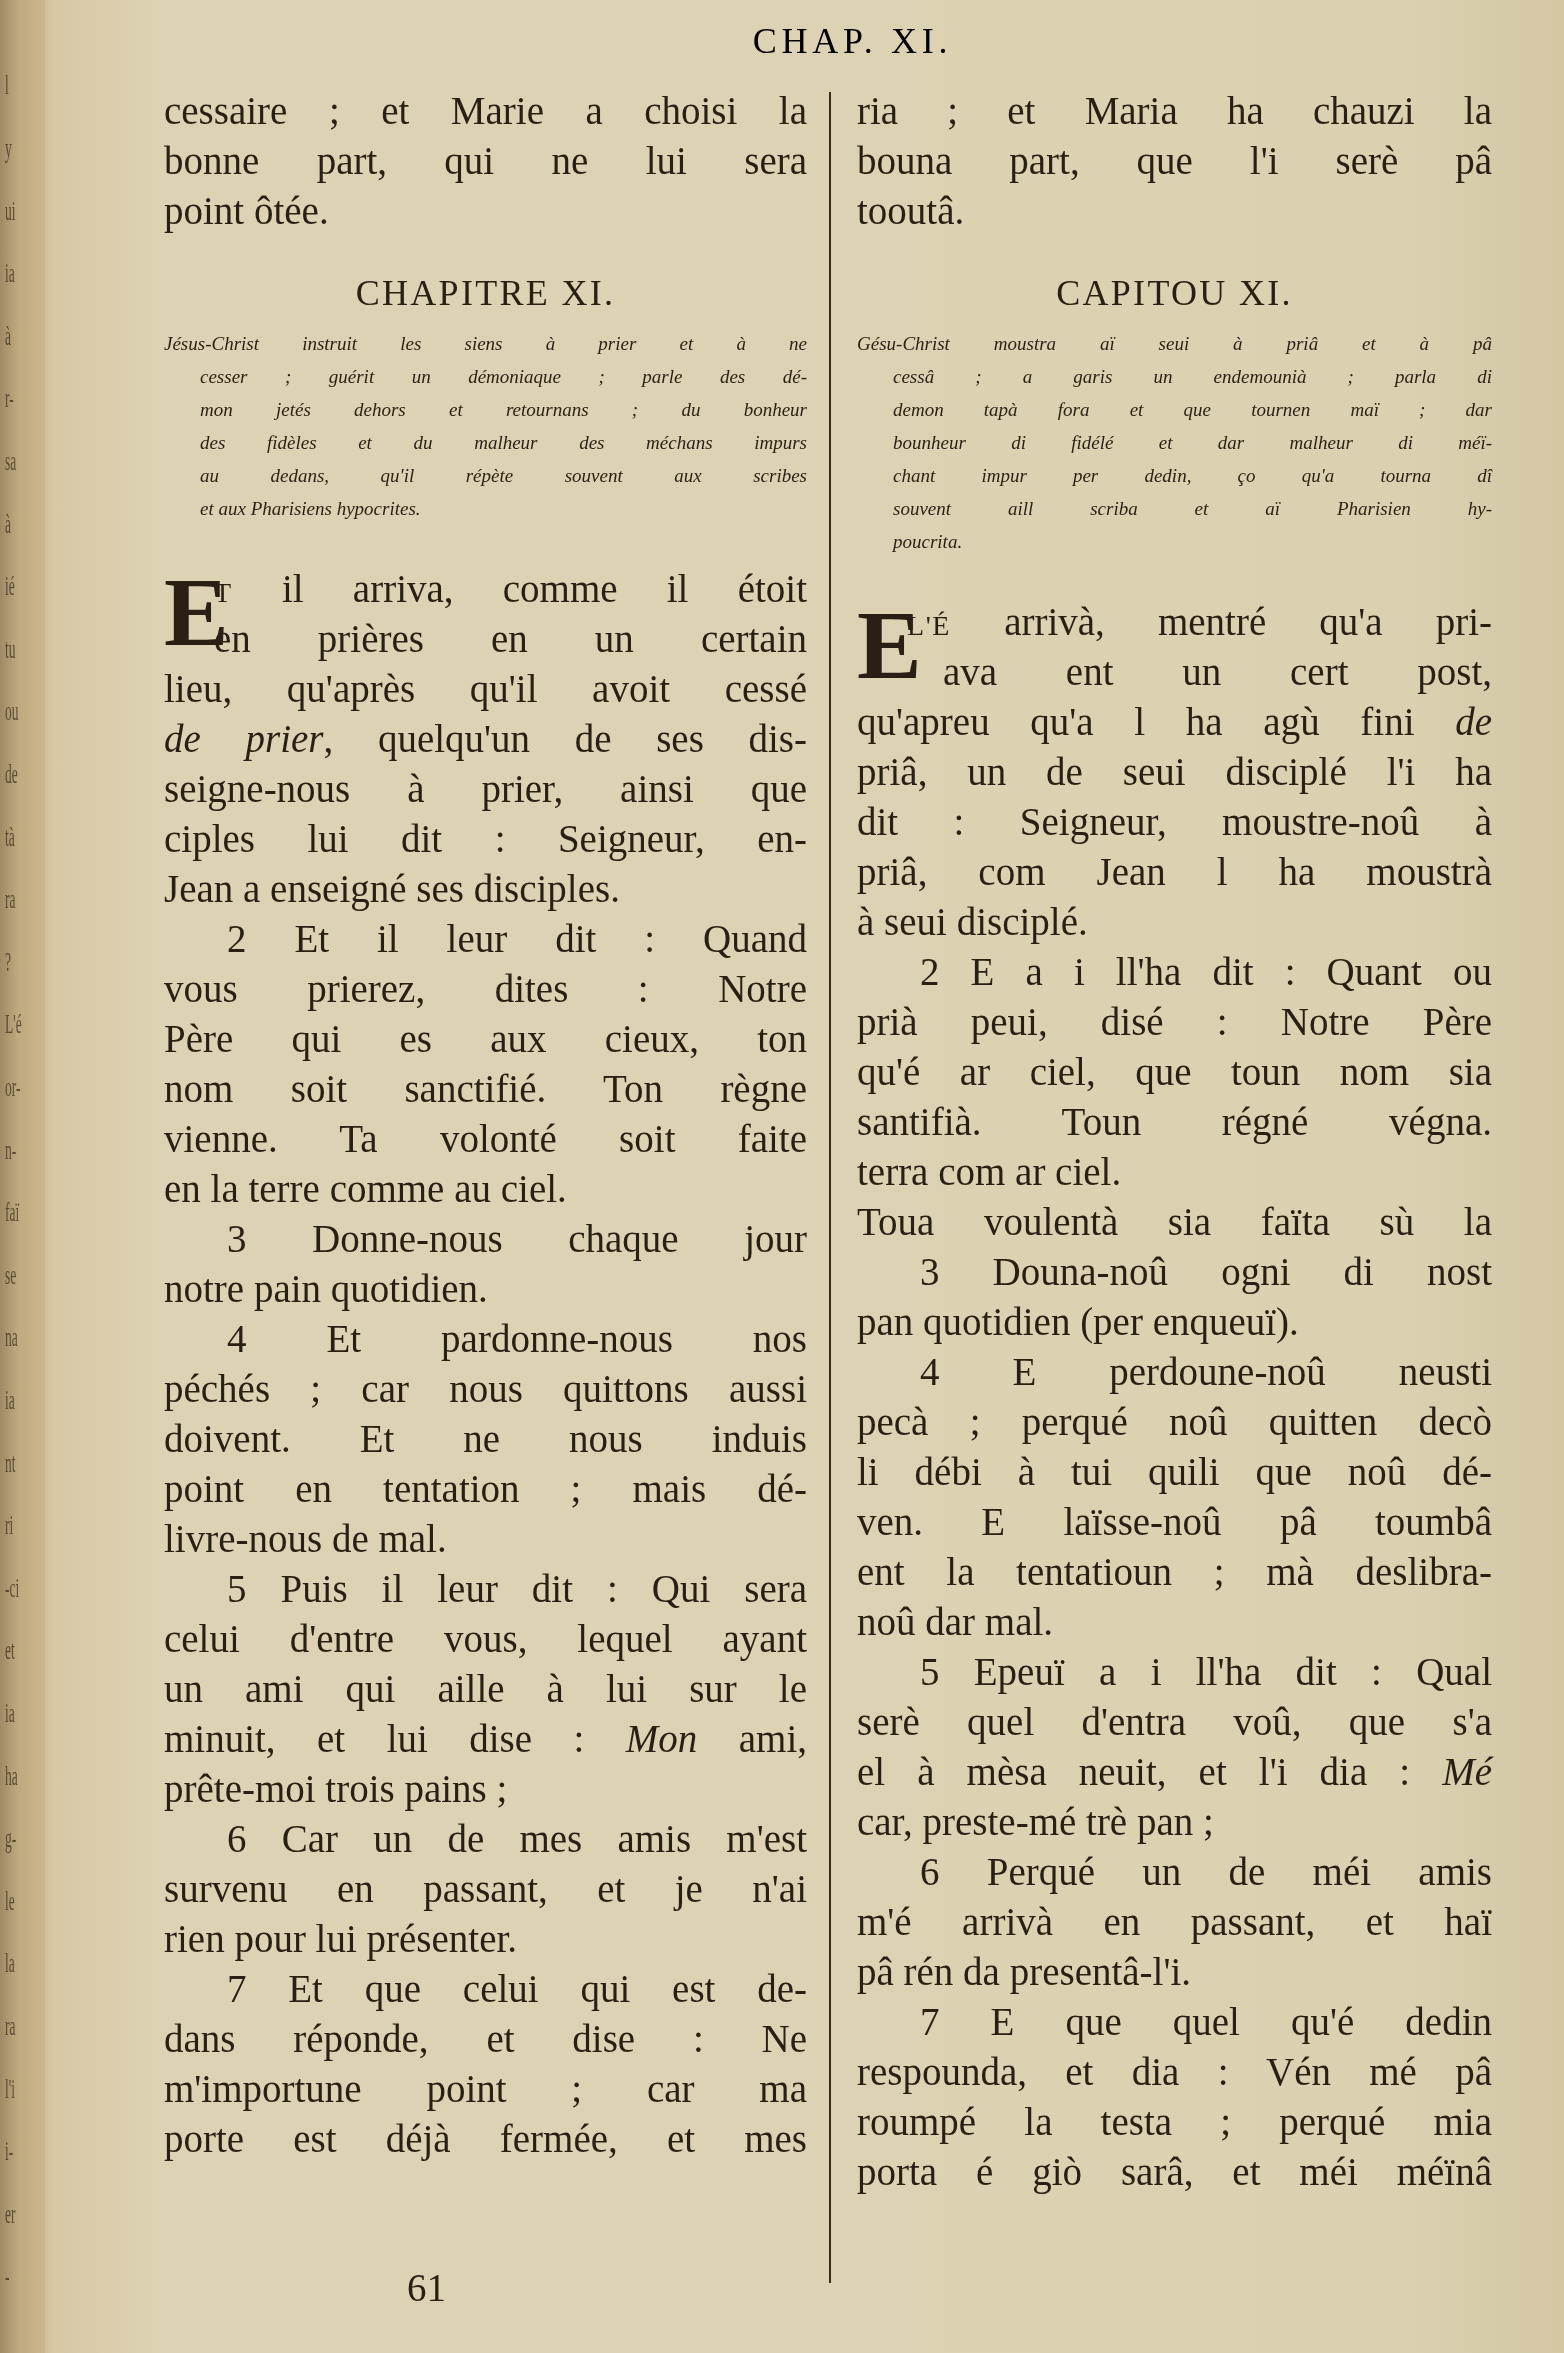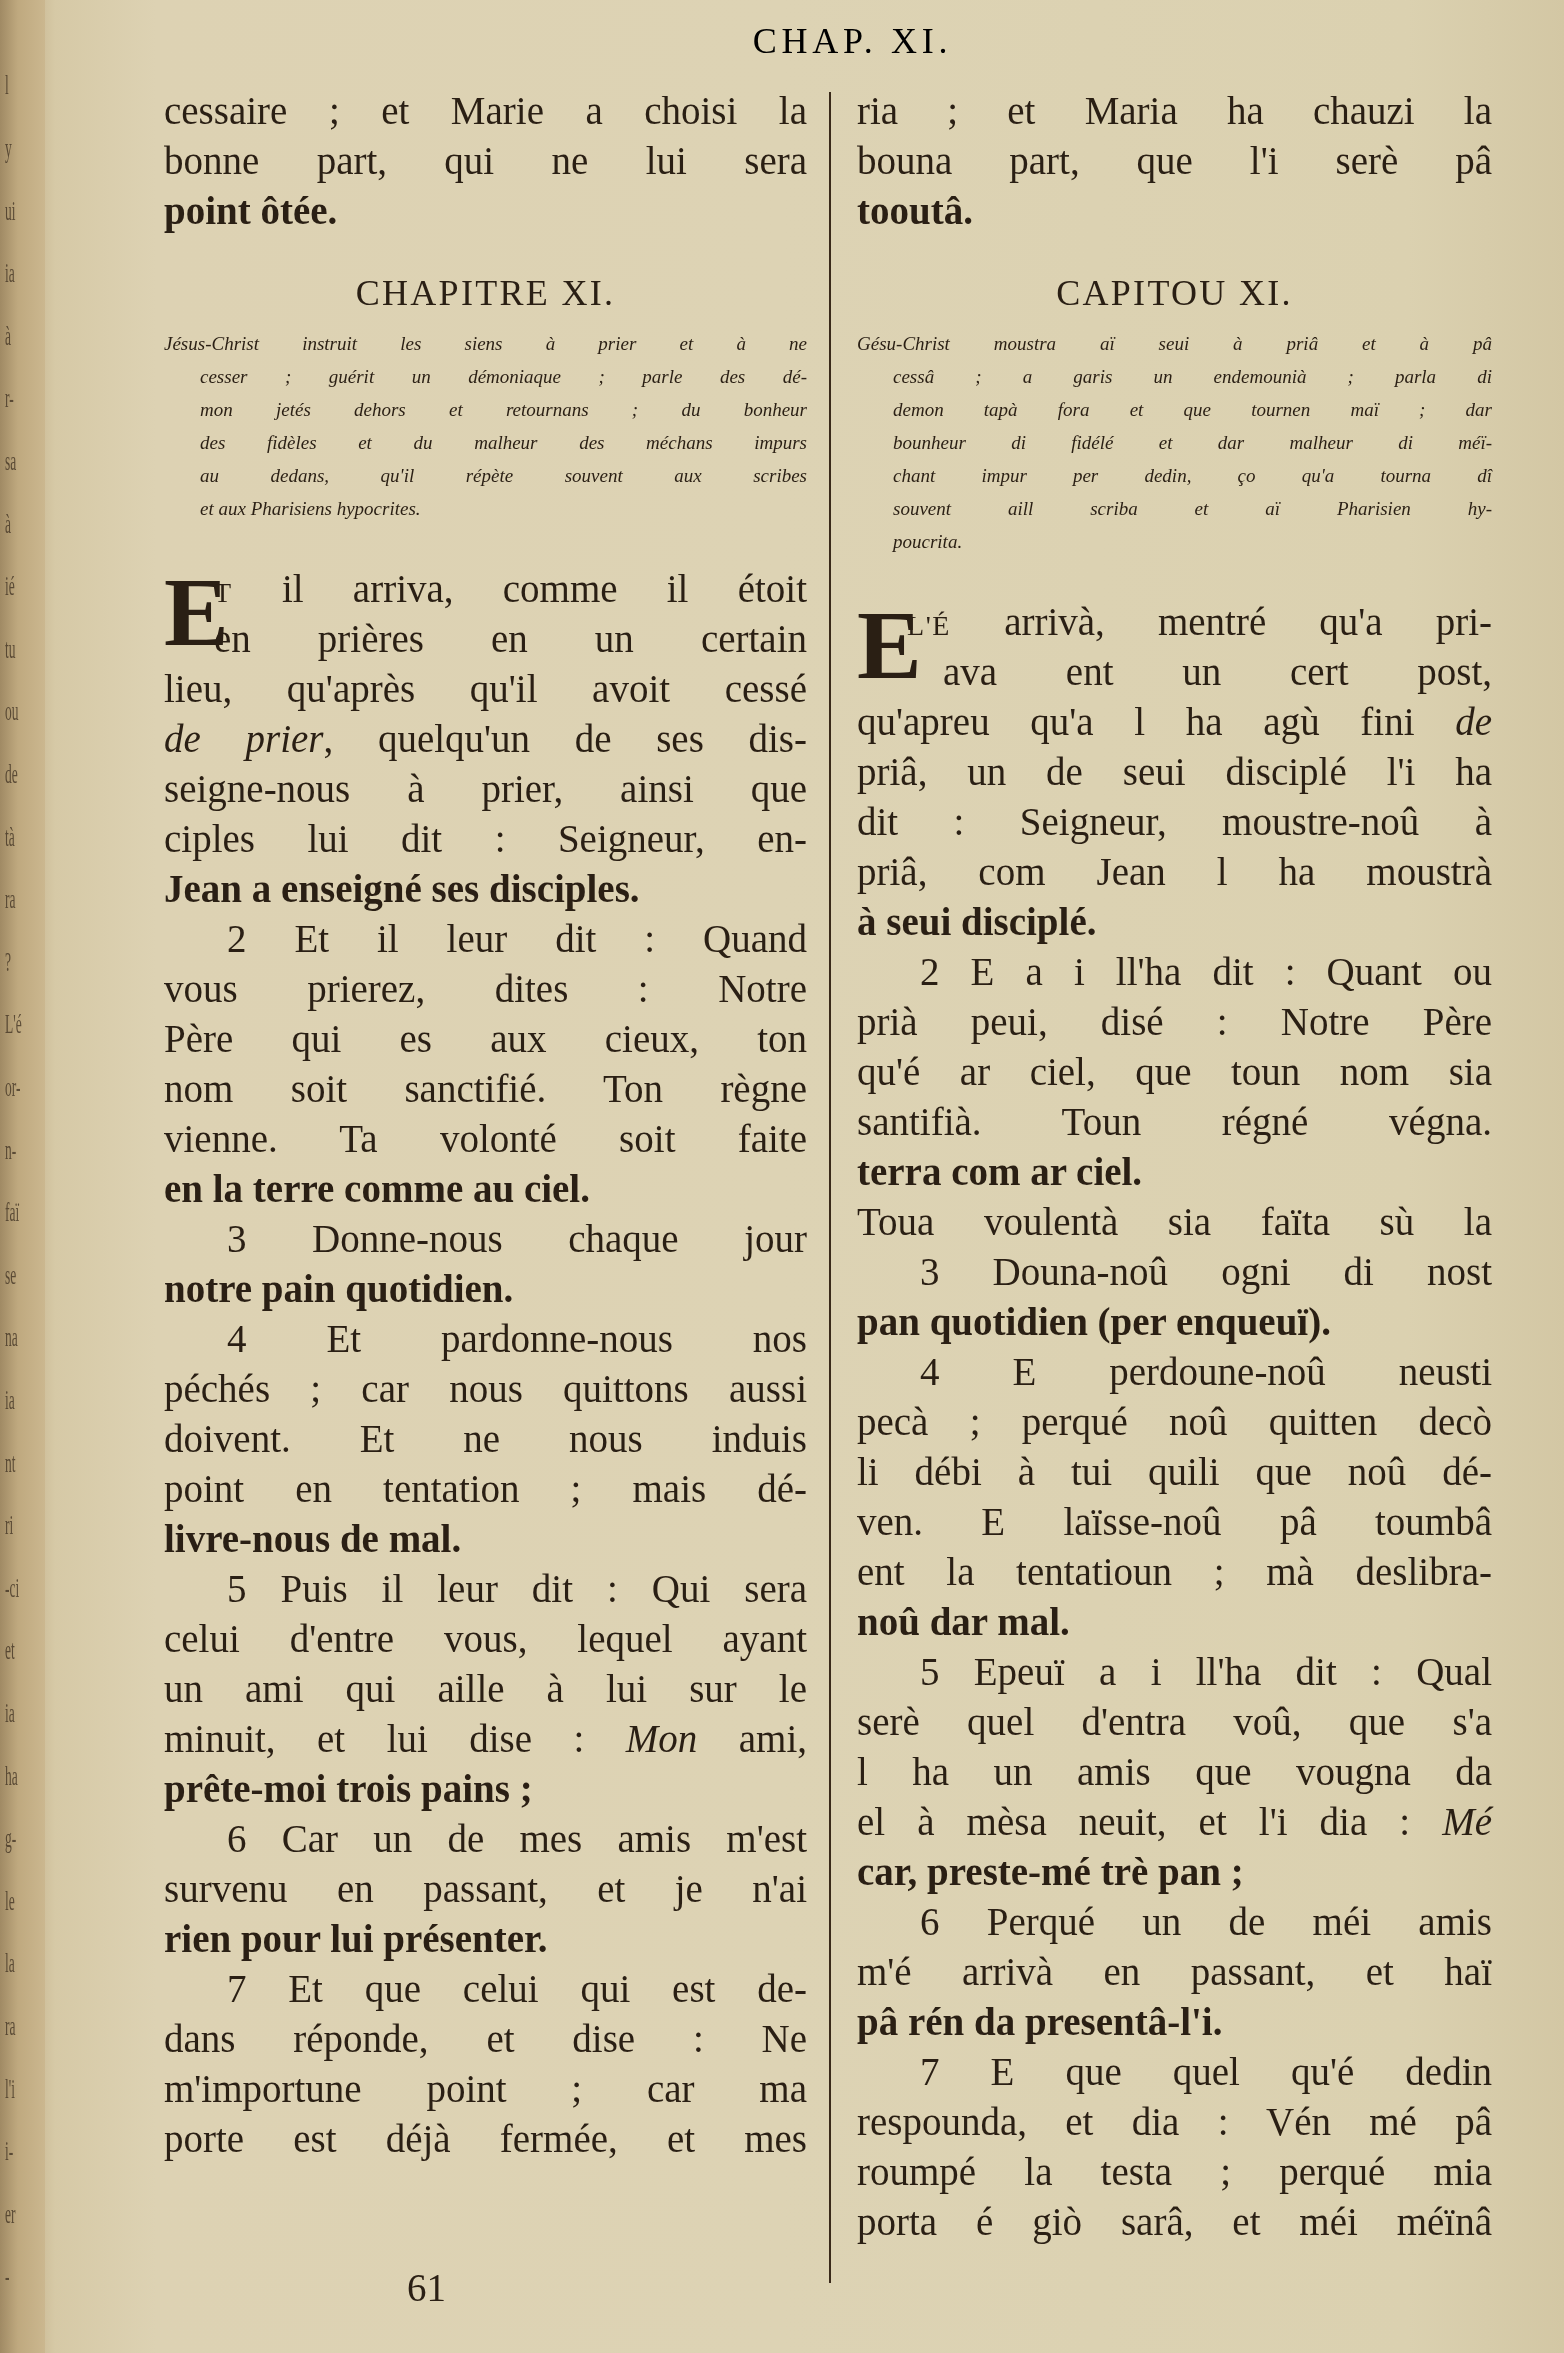--- a/index.html
+++ b/index.html
@@ -38,21 +38,21 @@
   .col {
     position: absolute; top: 86px;
   }
   .col.left { left: 164px; width: 643px; }
   .col.right { left: 857px; width: 635px; }
   .line {
     font-size: 39px; line-height: 50px; height: 50px;
     white-space: nowrap; text-align: justify; text-align-last: justify;
     display: block;
   }
-  .line.last { text-align-last: left; font-weight: bold; }
+  .line.last { text-align-last: left; }
   .line.indent { padding-left: 63px; }
   .line.drop-indent { padding-left: 50px; }
   .chap-title {
     font-size: 36px; letter-spacing: 2.3px; text-align: center;
     height: 67px; line-height: 67px; margin-top: 23.5px;
   }
   .summary {
     font-style: italic; font-size: 19px; line-height: 33px;
     margin-bottom: 39px;
   }
@@ -231,21 +231,20 @@
     <span class="line indent">4 E perdoune-noû neusti</span>
     <span class="line">pecà ; perqué noû quitten decò</span>
     <span class="line">li débi à tui quili que noû dé-</span>
     <span class="line">ven. E laïsse-noû pâ toumbâ</span>
     <span class="line">ent la tentatioun ; mà deslibra-</span>
     <span class="line last">noû dar mal.</span>
   </div>
   <div>
     <span class="line indent">5 Epeuï a i ll'ha dit : Qual</span>
     <span class="line">serè quel d'entra voû, que s'a</span>
-    <span class="line">l ha un amis que vougna da</span>
     <span class="line">el à mèsa neuit, et l'i dia : <i>Mé</i></span>
     <span class="line last">car, preste-mé trè pan ;</span>
   </div>
   <div>
     <span class="line indent">6 Perqué un de méi amis</span>
     <span class="line">m'é arrivà en passant, et haï</span>
     <span class="line last">pâ rén da presentâ-l'i.</span>
   </div>
   <div>
     <span class="line indent">7 E que quel qu'é dedin</span>

